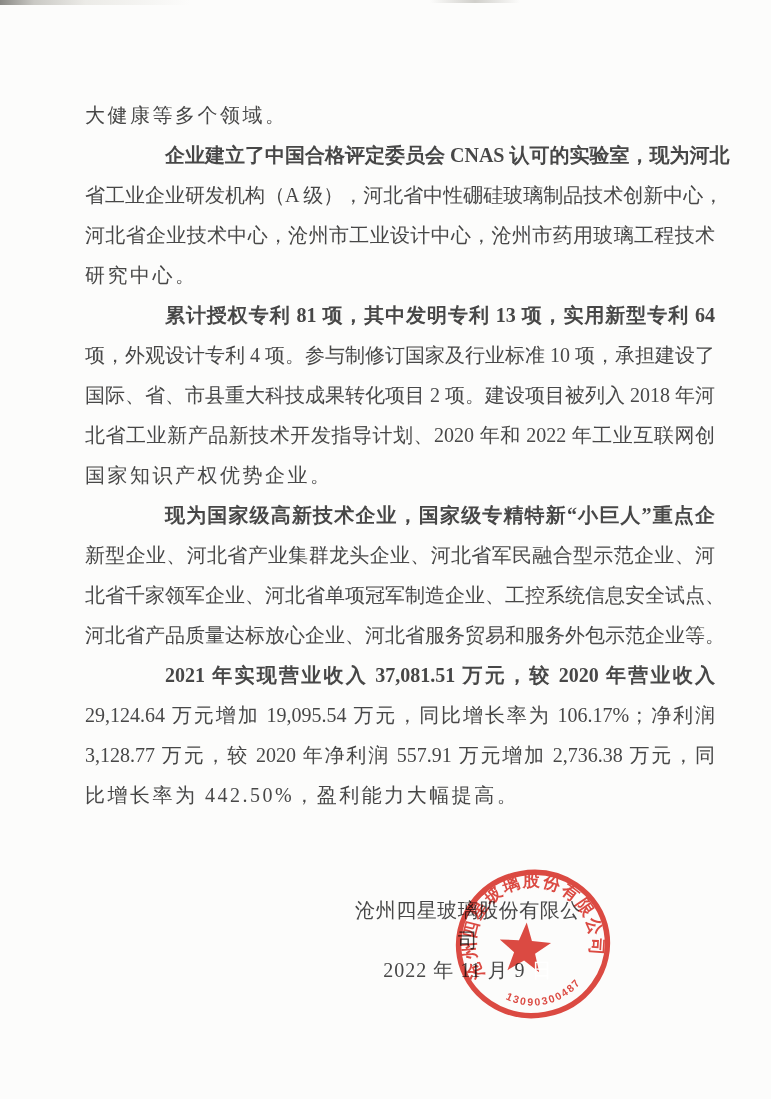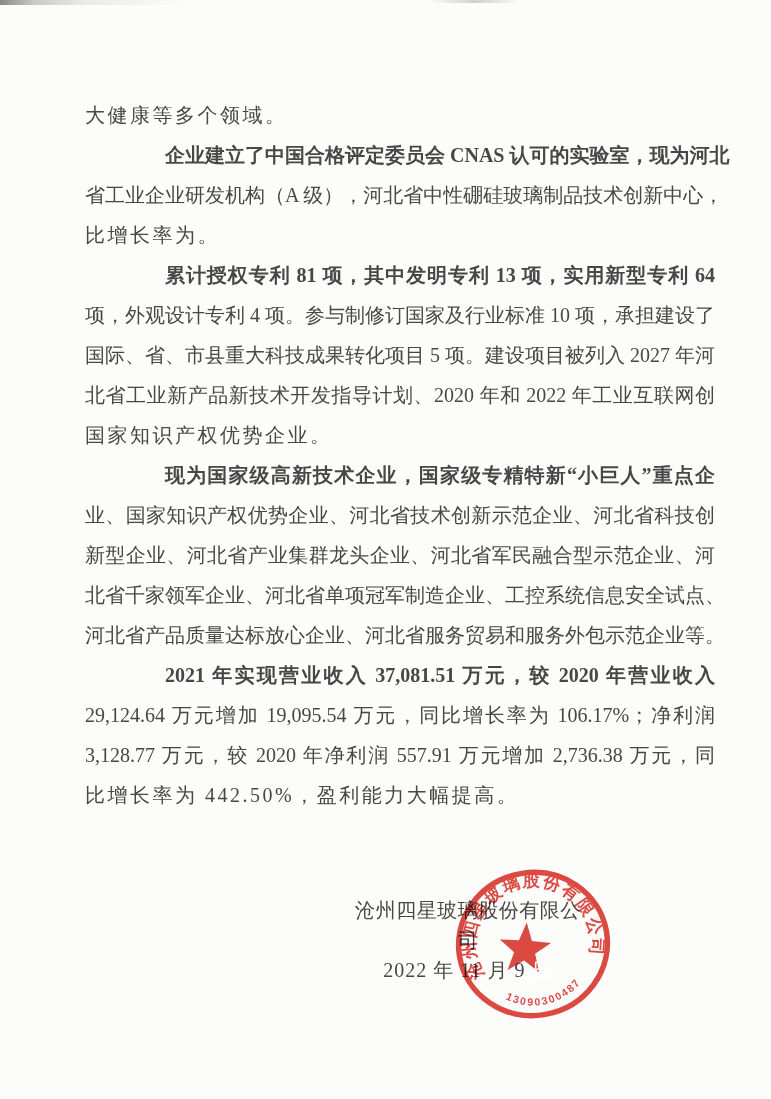--- a/index.html
+++ b/index.html
@@ -88,28 +88,28 @@
 
 <div class="page">
 
   <div class="scan-smudge"></div>
   <div class="scan-smudge2"></div>
 
   <div class="body-text">
     <div class="line end">大健康等多个领域。</div>
     <div class="line indent">企业建立了中国合格评定委员会 CNAS 认可的实验室，现为河北</div>
     <div class="line">省工业企业研发机构（A 级），河北省中性硼硅玻璃制品技术创新中心，</div>
-    <div class="line end">比增长率为。</div>
+    <div class="line">河北省企业技术中心，沧州市工业设计中心，沧州市药用玻璃工程技术</div>
+    <div class="line end">研究中心。</div>
     <div class="line indent">累计授权专利 81 项，其中发明专利 13 项，实用新型专利 64</div>
     <div class="line">项，外观设计专利 4 项。参与制修订国家及行业标准 10 项，承担建设了</div>
-    <div class="line">国际、省、市县重大科技成果转化项目 5 项。建设项目被列入 2027 年河</div>
+    <div class="line">国际、省、市县重大科技成果转化项目 2 项。建设项目被列入 2018 年河</div>
     <div class="line">北省工业新产品新技术开发指导计划、2020 年和 2022 年工业互联网创</div>
     <div class="line end">国家知识产权优势企业。</div>
     <div class="line indent">现为国家级高新技术企业，国家级专精特新“小巨人”重点企</div>
-    <div class="line">业、国家知识产权优势企业、河北省技术创新示范企业、河北省科技创</div>
     <div class="line">新型企业、河北省产业集群龙头企业、河北省军民融合型示范企业、河</div>
     <div class="line">北省千家领军企业、河北省单项冠军制造企业、工控系统信息安全试点、</div>
     <div class="line">河北省产品质量达标放心企业、河北省服务贸易和服务外包示范企业等。</div>
     <div class="line indent">2021 年实现营业收入 37,081.51 万元，较 2020 年营业收入</div>
     <div class="line">29,124.64 万元增加 19,095.54 万元，同比增长率为 106.17%；净利润</div>
     <div class="line">3,128.77 万元，较 2020 年净利润 557.91 万元增加 2,736.38 万元，同</div>
     <div class="line end">比增长率为 442.50%，盈利能力大幅提高。</div>
   </div>
 
   <div class="signature">

